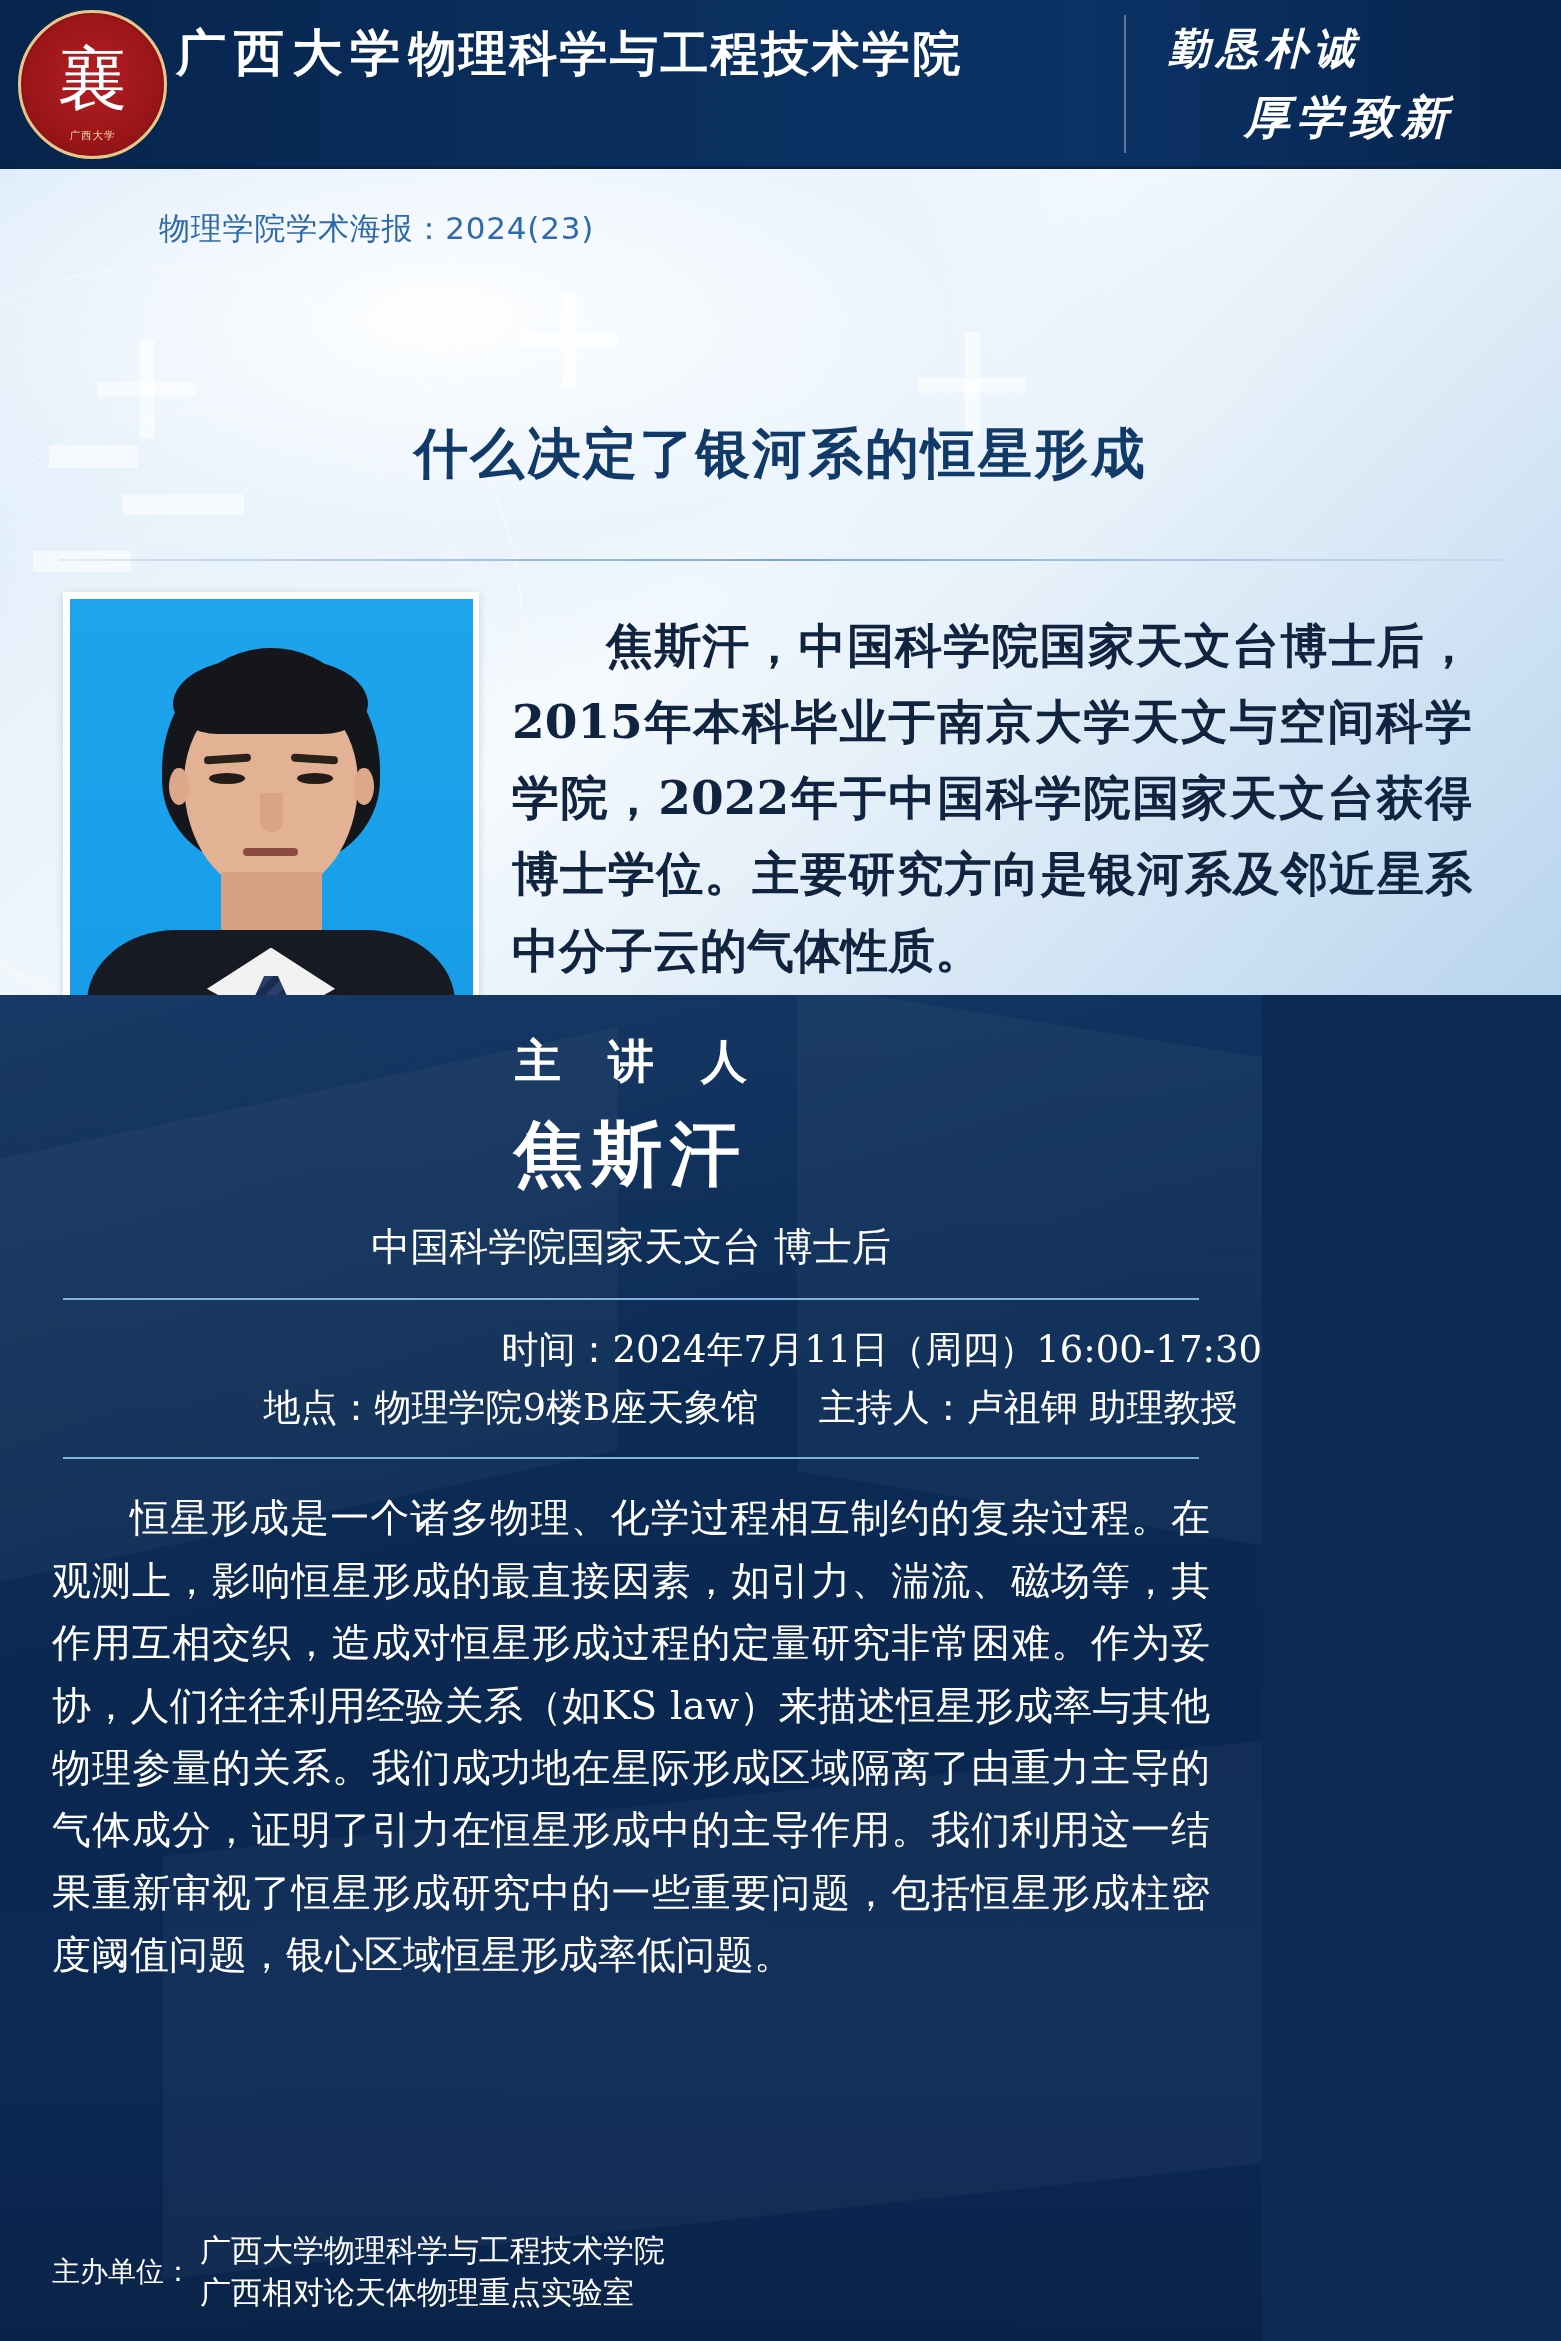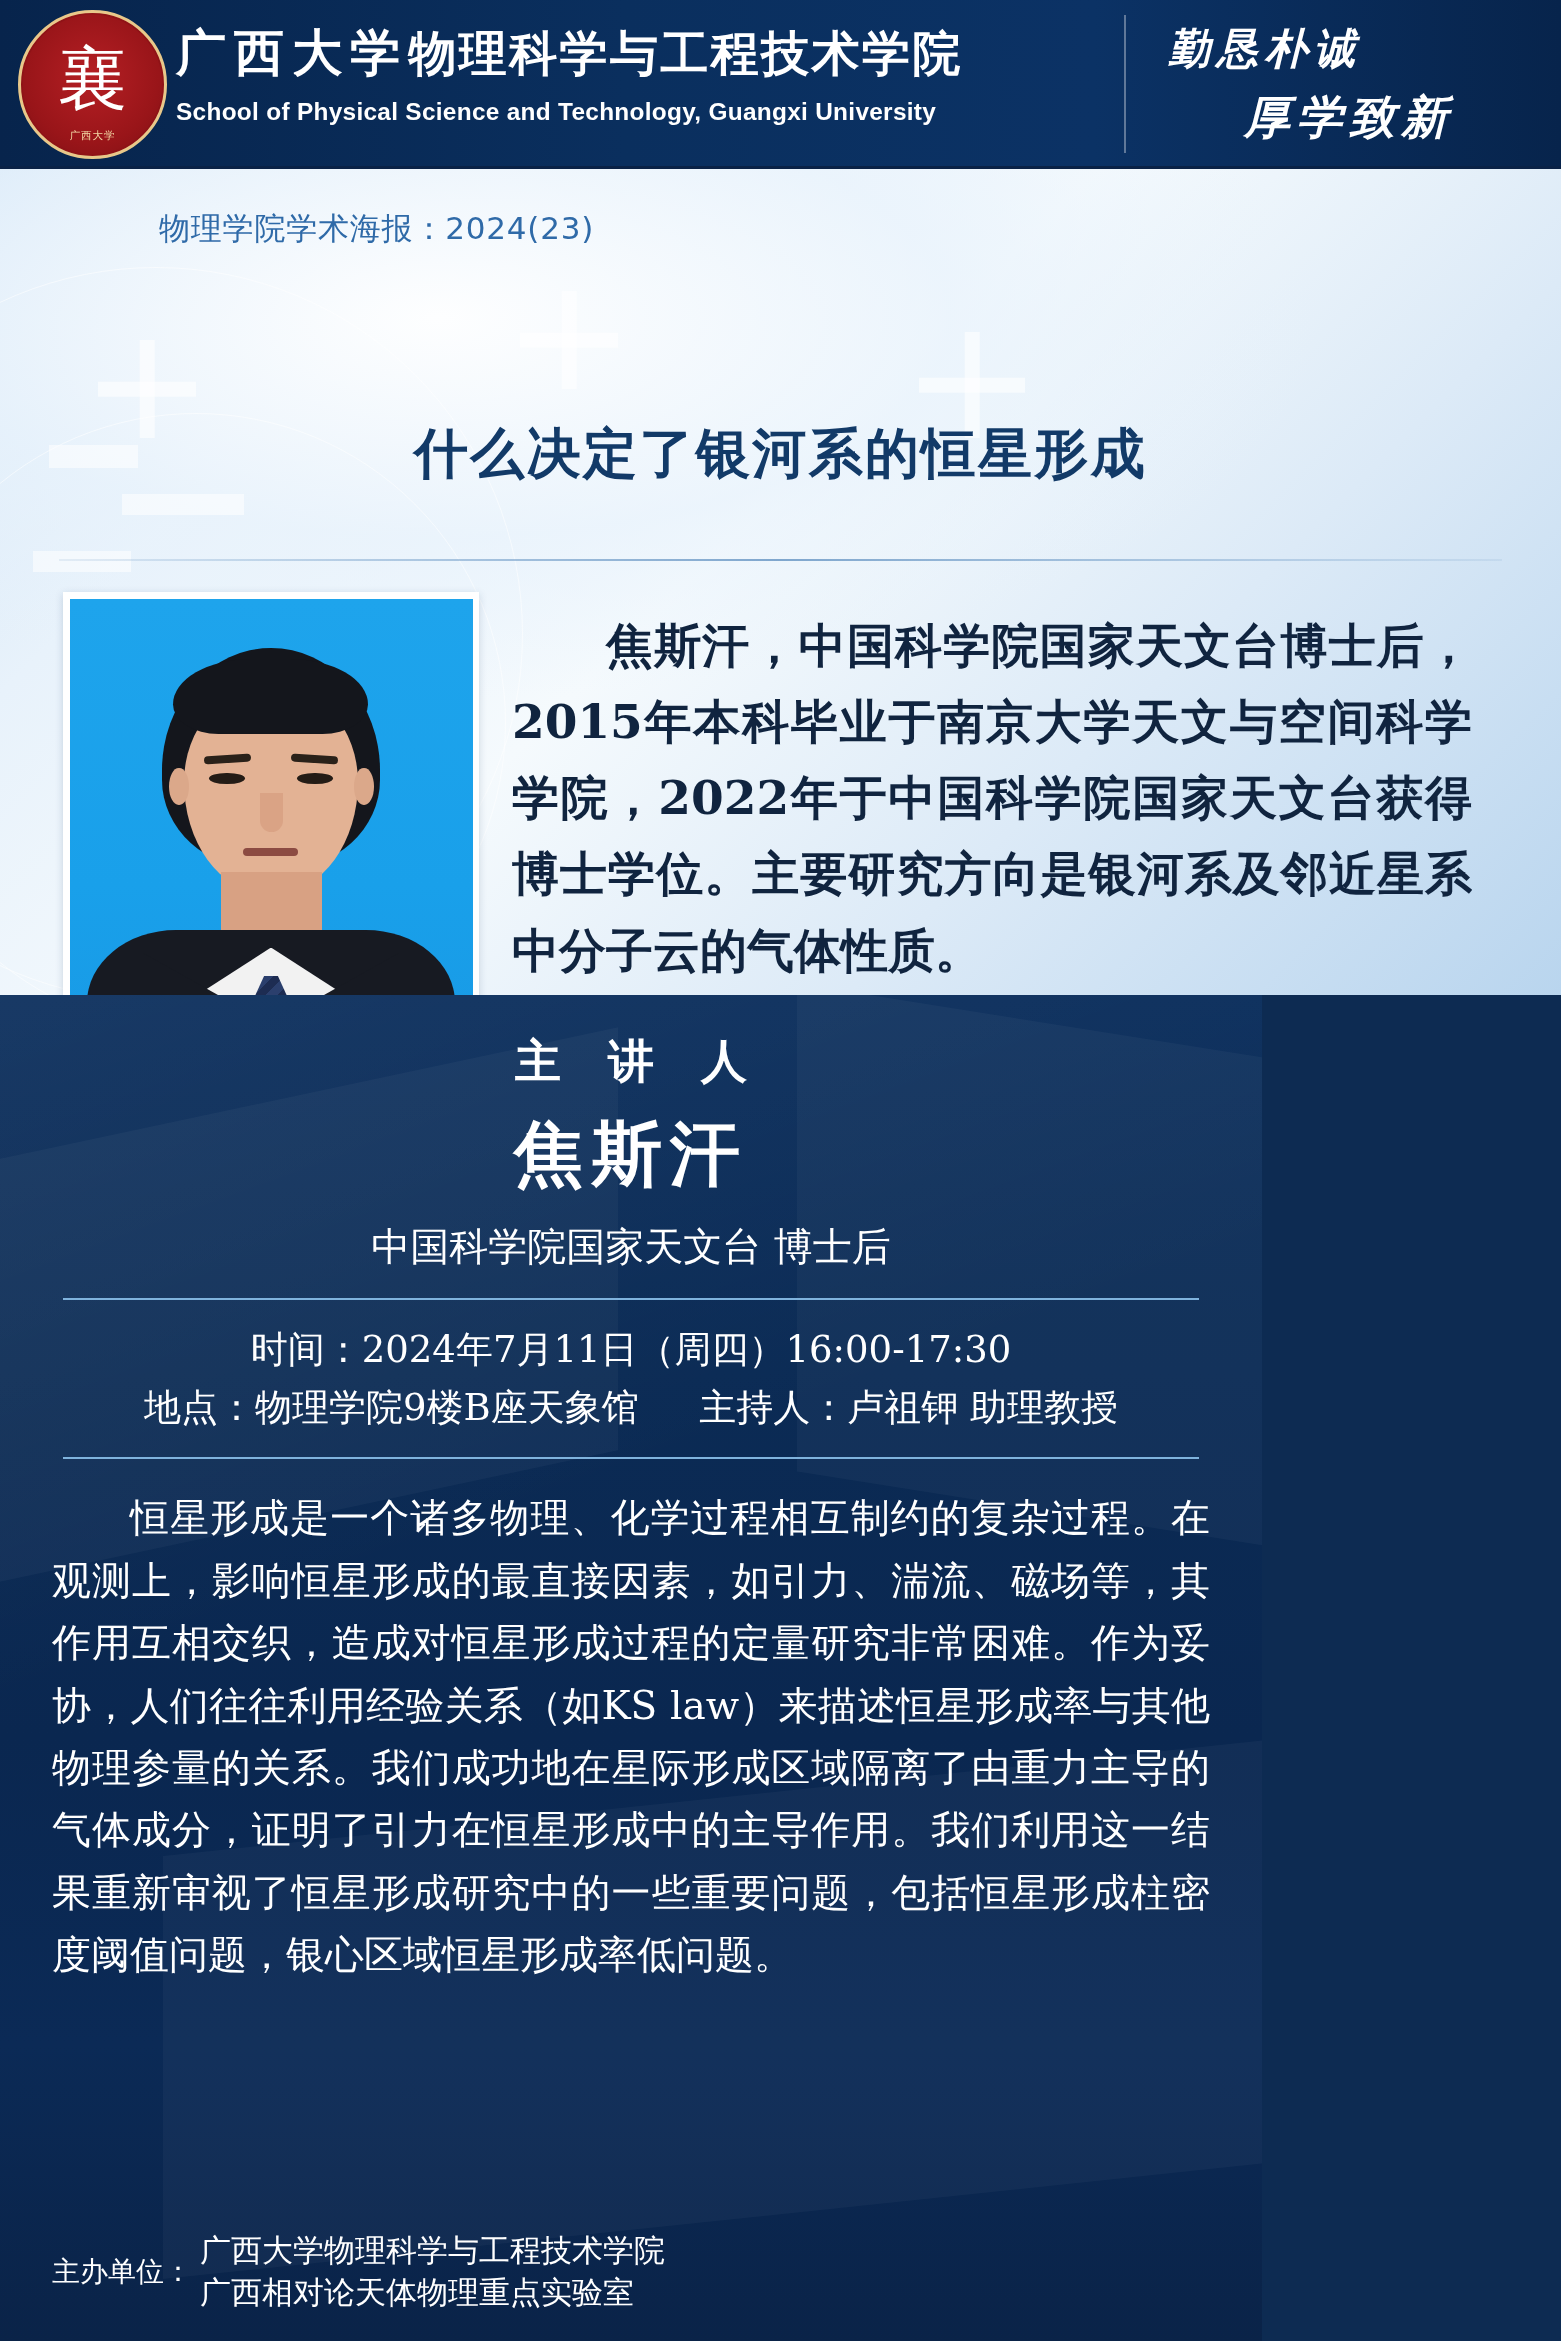--- a/index.html
+++ b/index.html
@@ -403,21 +403,21 @@
     font-family: "DejaVu Serif", serif;
   }
   .rule {
     position: relative;
     margin: 24.4px 63px 0 63px;
     height: 2.4px;
     background: #7fb3dd;
   }
   .info {
     position: relative;
-    text-align: center;
+    text-align: right;
     margin-top: 21px;
     font-size: 37px;
     line-height: 1.55;
     font-family: "DejaVu Serif", serif;
   }
   .info .row2 span { margin: 0 24.4px; }
   .abstract {
     position: relative;
     margin: 28px 52px 0 52px;
     font-size: 39px;
@@ -453,21 +453,20 @@
     <div class="header-inner">
       <div class="logo-badge">
         <div class="flame">襄</div>
         <div class="badge-sub">广西大学</div>
       </div>
 
       <div class="header-titles">
         <div class="header-cn">
           <span class="univ">广西大学</span><span>物理科学与工程技术学院</span>
         </div>
-        <div class="header-en">School of Physical Science and Technology, Guangxi University</div>
       </div>
 
       <div class="header-divider"></div>
 
       <div class="motto">
         <div class="l1">勤恳朴诚</div>
         <div class="l2">厚学致新</div>
       </div>
     </div>
   </div>

